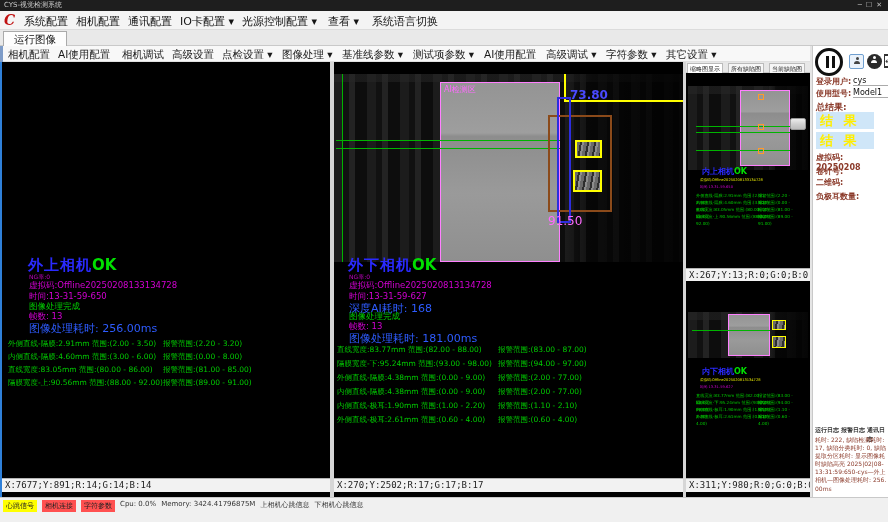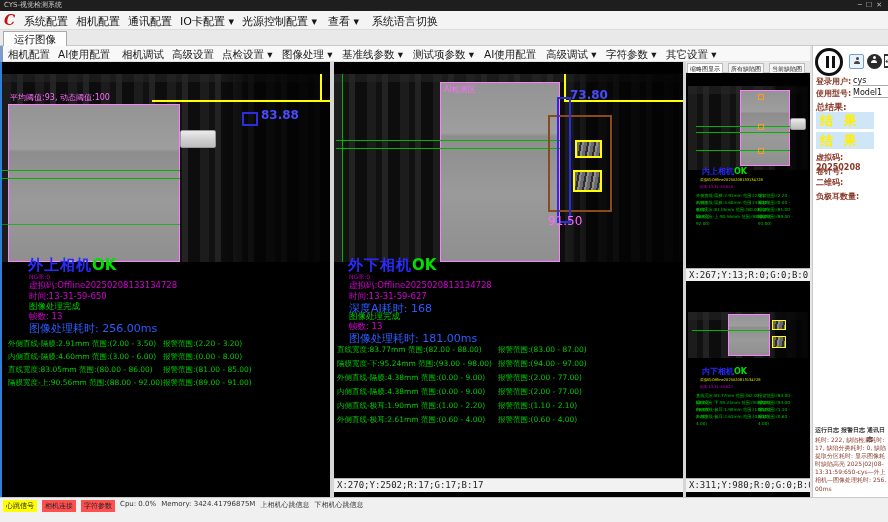--- a/index.html
+++ b/index.html
@@ -148,49 +148,38 @@
     <span class="tool-item abs" style="left:546px">高级调试 ▾</span>
     <span class="tool-item abs" style="left:606px">字符参数 ▾</span>
     <span class="tool-item abs" style="left:666px">其它设置 ▾</span>
   </div>
 
   <div id="focus-strip"></div>
   <div class="splitter" style="left:330px;width:4px"></div>
   <div class="splitter" style="left:683px;width:3px"></div>
 
   <div id="left-pane" class="pane">
-    <div class="cam-img" style="width:328px;height:188px">
-      <div class="film" style="left:6px;top:30px;width:172px;height:158px"></div>
-      <span class="ov-pink" style="left:8px;top:18px">平均阈值:93, 动态阈值:100</span>
-      <div class="gline" style="left:0;top:96px;width:178px"></div>
-      <div class="gline" style="left:0;top:104px;width:178px"></div>
-      <div class="gline" style="left:0;top:150px;width:178px;opacity:.7"></div>
-      <div class="yline" style="left:150px;top:26px;width:178px;height:2px"></div>
-      <div class="yline" style="left:318px;top:0;width:2px;height:26px"></div>
-      <div class="connector" style="left:178px;top:56px;width:36px;height:18px"></div>
-      <div class="blue-box" style="left:240px;top:38px;width:16px;height:14px"></div>
-      <span class="ov-blue" style="left:259px;top:34px">83.88</span>
-    </div>
     <div class="cam-title" style="left:26px;top:194px"><span>外上相机</span><span class="ok">OK</span></div>
     <span class="cam-sub" style="left:27px;top:211px">NG率:0</span>
     <span class="mag" style="left:27px;top:218px">虚拟码:Offline20250208133134728</span>
     <span class="mag" style="left:27px;top:229px">时间:13-31-59-650</span>
     <span class="grn" style="left:27px;top:239px">图像处理完成</span>
     <span class="mag" style="left:27px;top:249px">帧数: 13</span>
     <span class="blu" style="left:27px;top:259px">图像处理耗时: 256.00ms</span>
 
     <span class="meas" style="left:6px;top:277px">外侧直线-隔膜:2.91mm 范围:(2.00 - 3.50)</span>
     <span class="meas" style="left:161px;top:277px">报警范围:(2.20 - 3.20)</span>
     <span class="meas" style="left:6px;top:290px">内侧直线-隔膜:4.60mm 范围:(3.00 - 6.00)</span>
     <span class="meas" style="left:161px;top:290px">报警范围:(0.00 - 8.00)</span>
     <span class="meas" style="left:6px;top:303px">直线宽度:83.05mm 范围:(80.00 - 86.00)</span>
     <span class="meas" style="left:161px;top:303px">报警范围:(81.00 - 85.00)</span>
     <span class="meas" style="left:6px;top:316px">隔膜宽度-上:90.56mm 范围:(88.00 - 92.00)</span>
     <span class="meas" style="left:161px;top:316px">报警范围:(89.00 - 91.00)</span>
 
+    <div class="status-strip" style="top:416px">X:7677;Y:891;R:14;G:14;B:14</div>
   </div>
 
   <div id="mid-pane" class="pane">
     <div class="cam-img" style="width:349px;height:188px">
       <div class="gvline" style="left:8px;top:0;height:188px"></div>
       <div class="film" style="left:106px;top:8px;width:120px;height:180px"></div>
       <span class="ov-pink" style="left:110px;top:10px">AI检测区</span>
       <div class="gline" style="left:2px;top:66px;width:224px"></div>
       <div class="gline" style="left:2px;top:74px;width:224px"></div>
       <div class="yline" style="left:230px;top:26px;width:119px;height:2px"></div>

